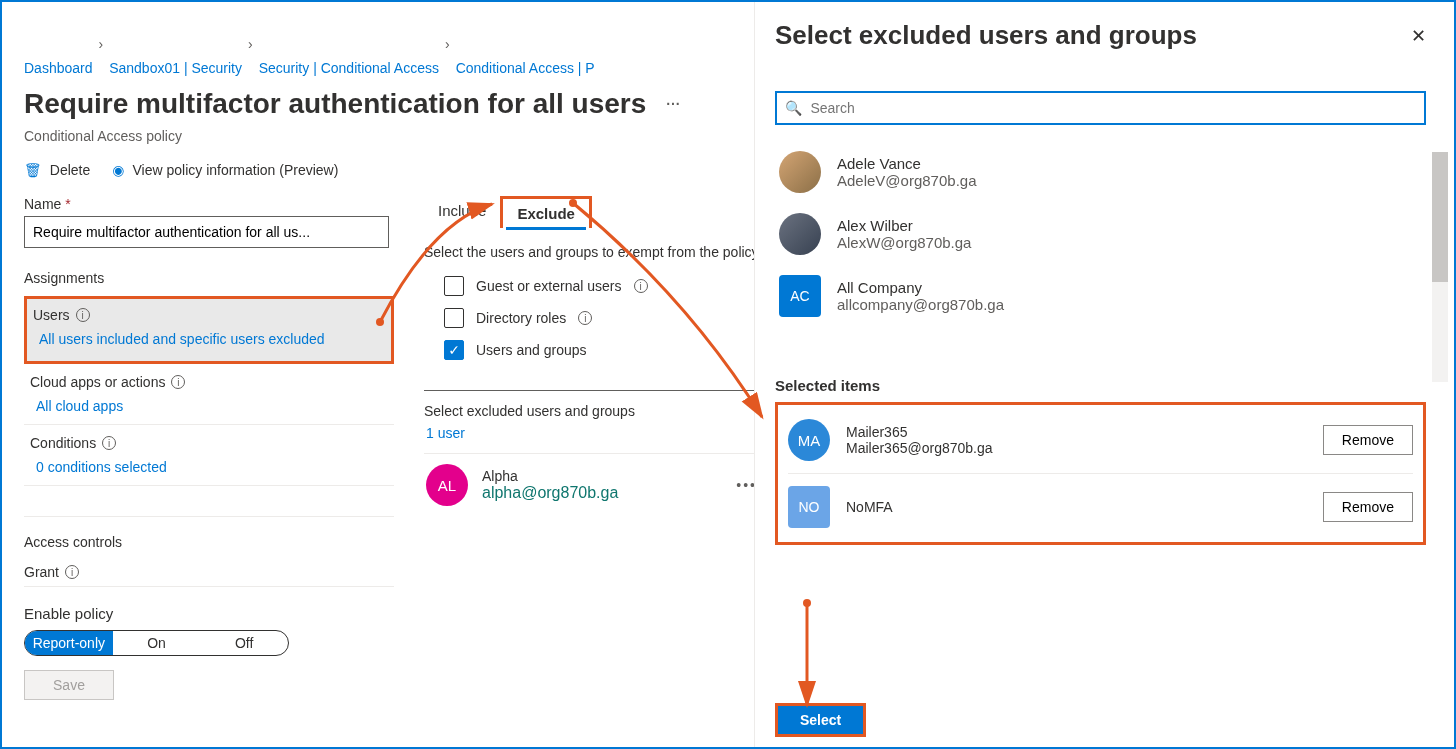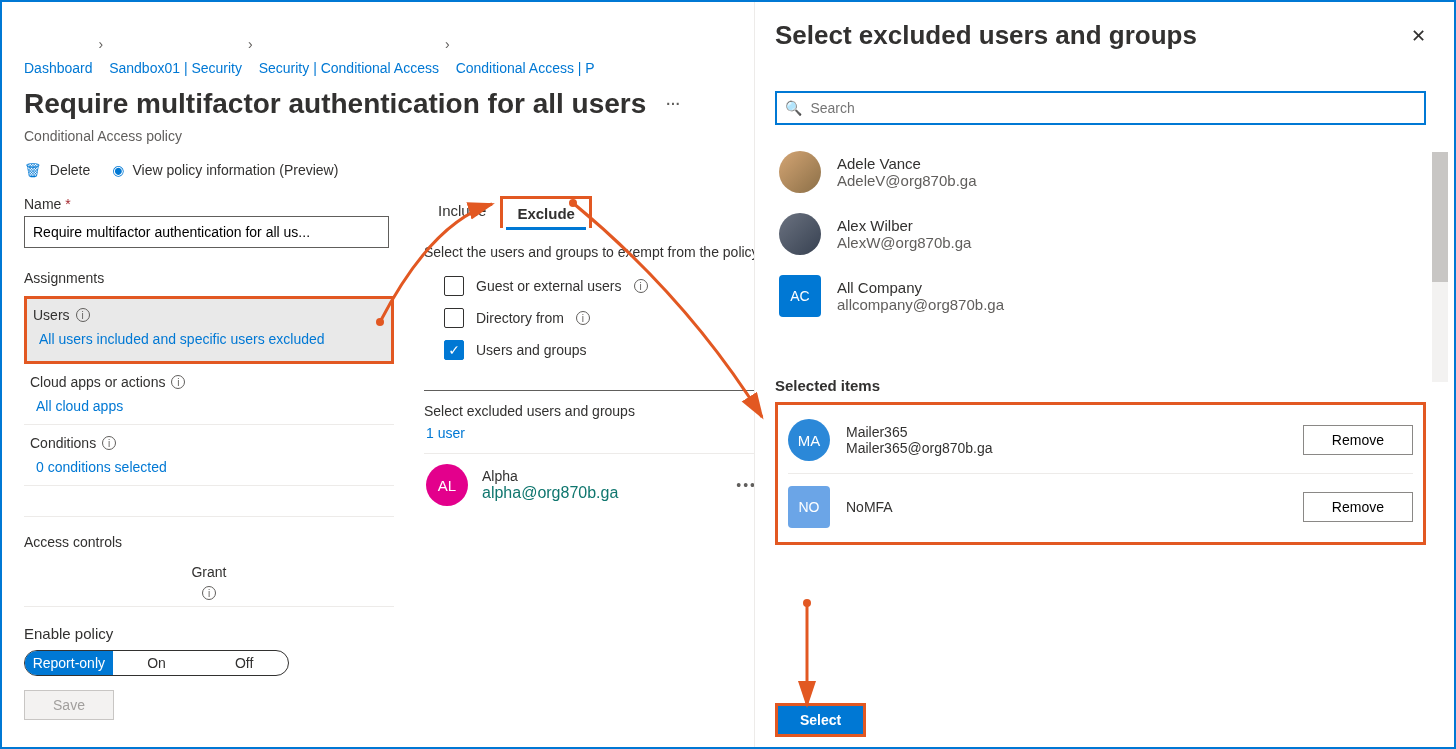--- a/index.html
+++ b/index.html
@@ -34,21 +34,21 @@
 .chkbox { width: 20px; height: 20px; border: 1px solid #323130; border-radius: 2px; display: flex; align-items: center; justify-content: center; }
 .chkbox.checked { background: #0078d4; border-color: #0078d4; color: #fff; }
 .sub-sec-head { margin-top: 30px; padding-top: 12px; border-top: 1px solid #605e5c; }
 .sub-link { color: #0078d4; margin: 6px 2px 12px; display: block; }
 .user-row { display: flex; align-items: center; gap: 14px; padding: 10px 2px; border-top: 1px solid #edebe9; }
 .avatar { width: 42px; height: 42px; border-radius: 50%; display: flex; align-items: center; justify-content: center; color: #fff; font-size: 15px; }
 .user-meta .nm { font-size: 14px; }
 .user-meta .em { font-size: 16px; color: #0f766e; }
 .more-dots { margin-left: auto; color: #605e5c; letter-spacing: 2px; }
 .access-head { margin-top: 30px; padding-top: 17px; border-top: 1px solid #edebe9; font-size: 14px; }
-.grant-row { margin-top: 14px; padding-bottom: 6px; border-bottom: 1px solid #edebe9; display: flex; gap: 6px; align-items: center; flex-direction: column; }
+.grant-row { margin-top: 14px; padding-bottom: 6px; border-bottom: 1px solid #edebe9; display: flex; gap: 6px; align-items: center; }
 .enable-head { margin-top: 18px; font-size: 15px; }
 .pill-group { margin-top: 8px; display: flex; border: 1px solid #323130; border-radius: 16px; width: 265px; overflow: hidden; }
 .pill { flex: 1; text-align: center; padding: 4px 0; font-size: 14px; cursor: pointer; }
 .pill.active { background: #0078d4; color: #fff; }
 .save-btn { margin-top: 14px; width: 90px; height: 30px; border: 1px solid #c8c6c4; background: #f3f2f1; color: #a19f9d; cursor: default; font-size: 14px; }
 .panel { position: absolute; right: 0; top: 0; width: 700px; height: 745px; background: #fff; border-left: 1px solid #edebe9; padding: 18px 28px 0 20px; }
 .panel-head { display: flex; justify-content: space-between; align-items: center; margin-bottom: 40px; }
 .panel-title { font-size: 26px; font-weight: 600; }
 .close-x { font-size: 18px; cursor: pointer; color: #323130; }
 .search-wrap { border: 2px solid #0078d4; height: 34px; display: flex; align-items: center; padding: 0 8px; gap: 8px; margin-bottom: 16px; }
@@ -57,21 +57,21 @@
 .result-list { height: 220px; overflow-y: scroll; border-right: 0; }
 .result-row { display: flex; align-items: center; gap: 16px; padding: 10px 4px; }
 .result-row .nm { font-size: 15px; }
 .result-row .em { font-size: 15px; color: #605e5c; }
 .sq-avatar { width: 42px; height: 42px; border-radius: 4px; display: flex; align-items: center; justify-content: center; color: #fff; font-size: 14px; }
 .photo-avatar { width: 42px; height: 42px; border-radius: 50%; background: linear-gradient(135deg,#d4a574,#8b6f47); }
 .sel-head { font-weight: 600; font-size: 15px; margin: 16px 0 8px; }
 .sel-box { border: 3px solid #e25822; padding: 2px 10px; }
 .sel-row { display: flex; align-items: center; gap: 16px; padding: 12px 0; border-bottom: 1px solid #edebe9; }
 .sel-row:last-child { border-bottom: none; }
-.remove-btn { margin-left: auto; border: 1px solid #8a8886; background: #fff; padding: 6px 28px; font-size: 14px; cursor: pointer; }
+.remove-btn { margin-left: auto; border: 1px solid #8a8886; background: #fff; padding: 6px 18px; font-size: 14px; cursor: pointer; }
 .select-btn { position: absolute; bottom: 10px; left: 20px; background: #0078d4; color: #fff; border: 3px solid #e25822; padding: 6px 22px; font-size: 14px; font-weight: 600; cursor: pointer; }
 svg.arrow { position: absolute; pointer-events: none; }
 .scroll-track { position: absolute; right: 6px; top: 150px; width: 16px; height: 230px; background: #f3f2f1; }
 .scroll-thumb { position: absolute; top: 0; width: 100%; height: 130px; background: #c8c6c4; }
 </style>
 </head>
 <body>
 
 <div class="main-left">
   <div class="breadcrumb">
@@ -154,21 +154,21 @@
       <div class="tab exclude">Exclude</div>
     </div>
     <div class="tab-desc">Select the users and groups to exempt from the policy</div>
     <div class="checkrow">
         <span class="chkbox"></span>
         <span>Guest or external users</span> 
         <span class="info-icon">i</span>
       </div>
     <div class="checkrow">
         <span class="chkbox"></span>
-        <span>Directory from</span> 
+        <span>Directory roles</span> 
         <span class="info-icon">i</span>
       </div>
     <div class="checkrow">
         <span class="chkbox checked">✓</span>
         <span>Users and groups</span>
       </div>
 
     <div class="sub-sec-head">Select excluded users and groups</div>
     <a class="sub-link">1 user</a>
 

